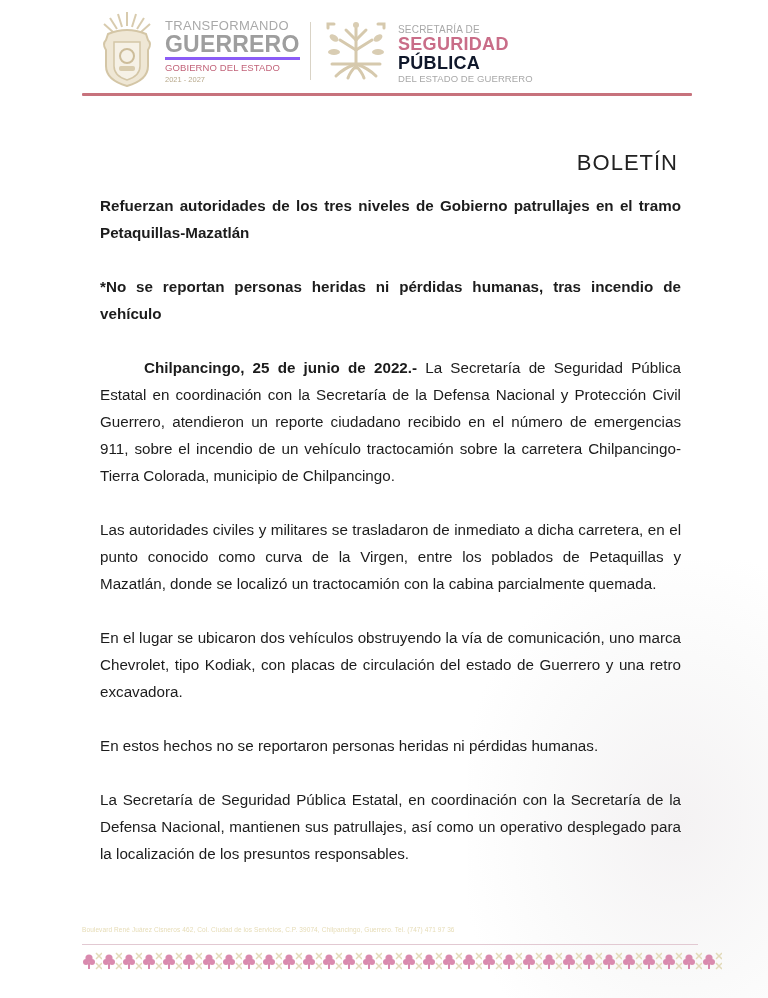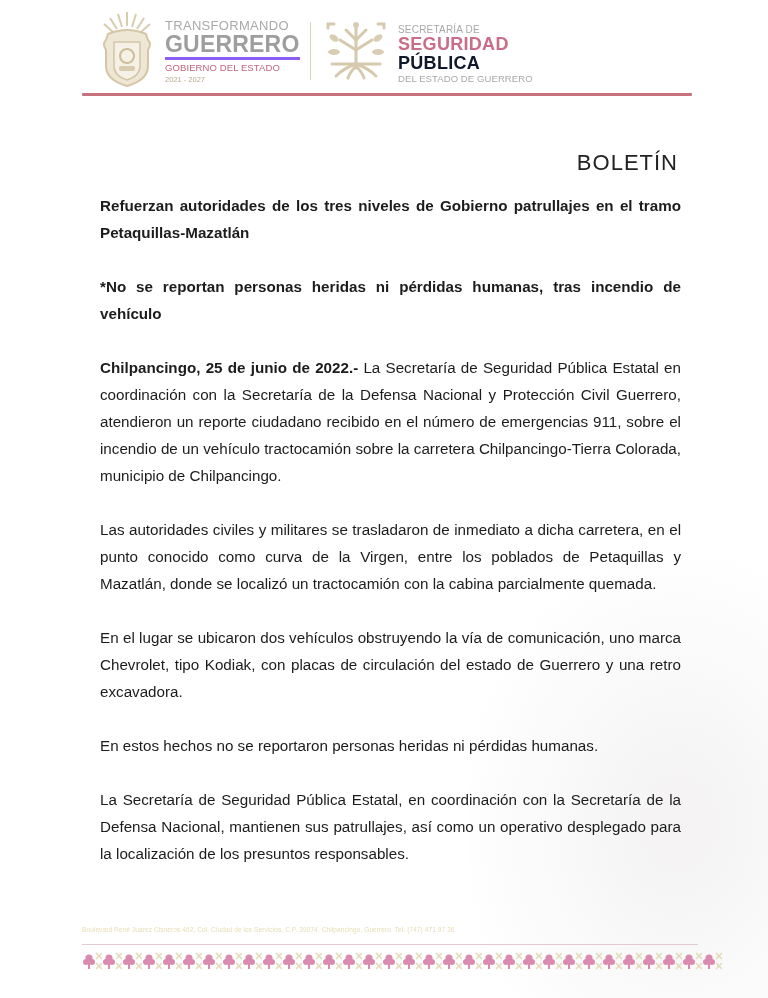--- a/index.html
+++ b/index.html
@@ -31,21 +31,21 @@
     .ssp-text .l4 { font-size: 9.5px; color: #a8a8a8; line-height: 11px; letter-spacing: 0.1px; }
     .header-rule { position: absolute; left: 82px; top: 93px; width: 610px; height: 3px; background: #c7727c; border-radius: 1px; }
 
     
     .doc-type { position: absolute; right: 90px; top: 128px; font-size: 22px; font-weight: normal; letter-spacing: 1px; color: #222; margin-top: 22px; }
     .content { position: absolute; left: 100px; top: 192px; width: 581px; }
     .content p { margin: 0; text-align: justify; font-size: 15.2px; line-height: 27px; }
     .headline { font-weight: bold; margin-bottom: 27px !important; }
     .subhead { font-weight: bold; margin-bottom: 27px !important; }
     .para { margin-bottom: 27px !important; }
-    .lead { font-weight: bold; }
+    .lead { font-weight: bold; margin-left: 44px; }
 
     
     .footer-address { position: absolute; left: 82px; top: 926px; font-size: 6.5px; color: #e6dcb6; white-space: nowrap; letter-spacing: 0.1px; }
     .footer-rule { position: absolute; left: 82px; top: 944px; width: 616px; height: 1px; background: #e2c9d2; }
     .footer-pattern { position: absolute; left: 82px; top: 950px; width: 640px; height: 22px; }
   </style>
 </head>
 <body>
 
 <div class="bg-watermark"></div>

